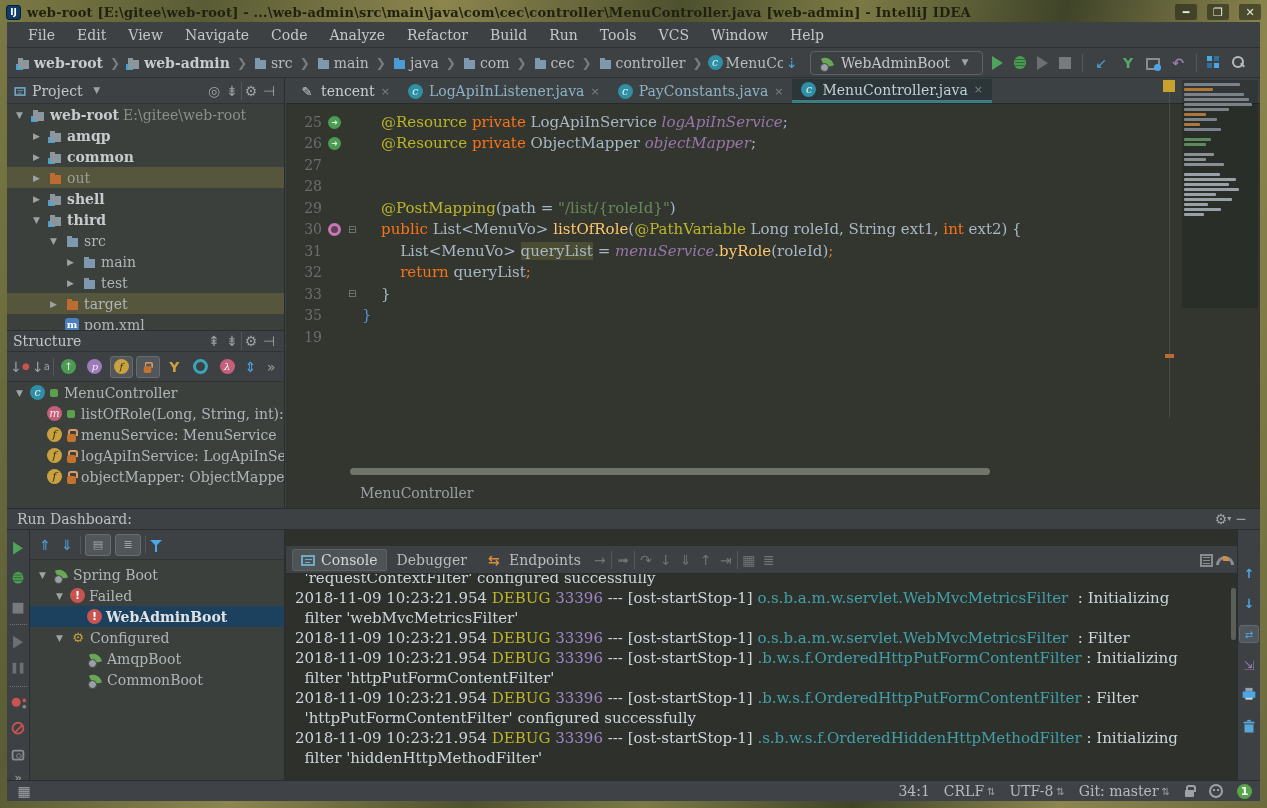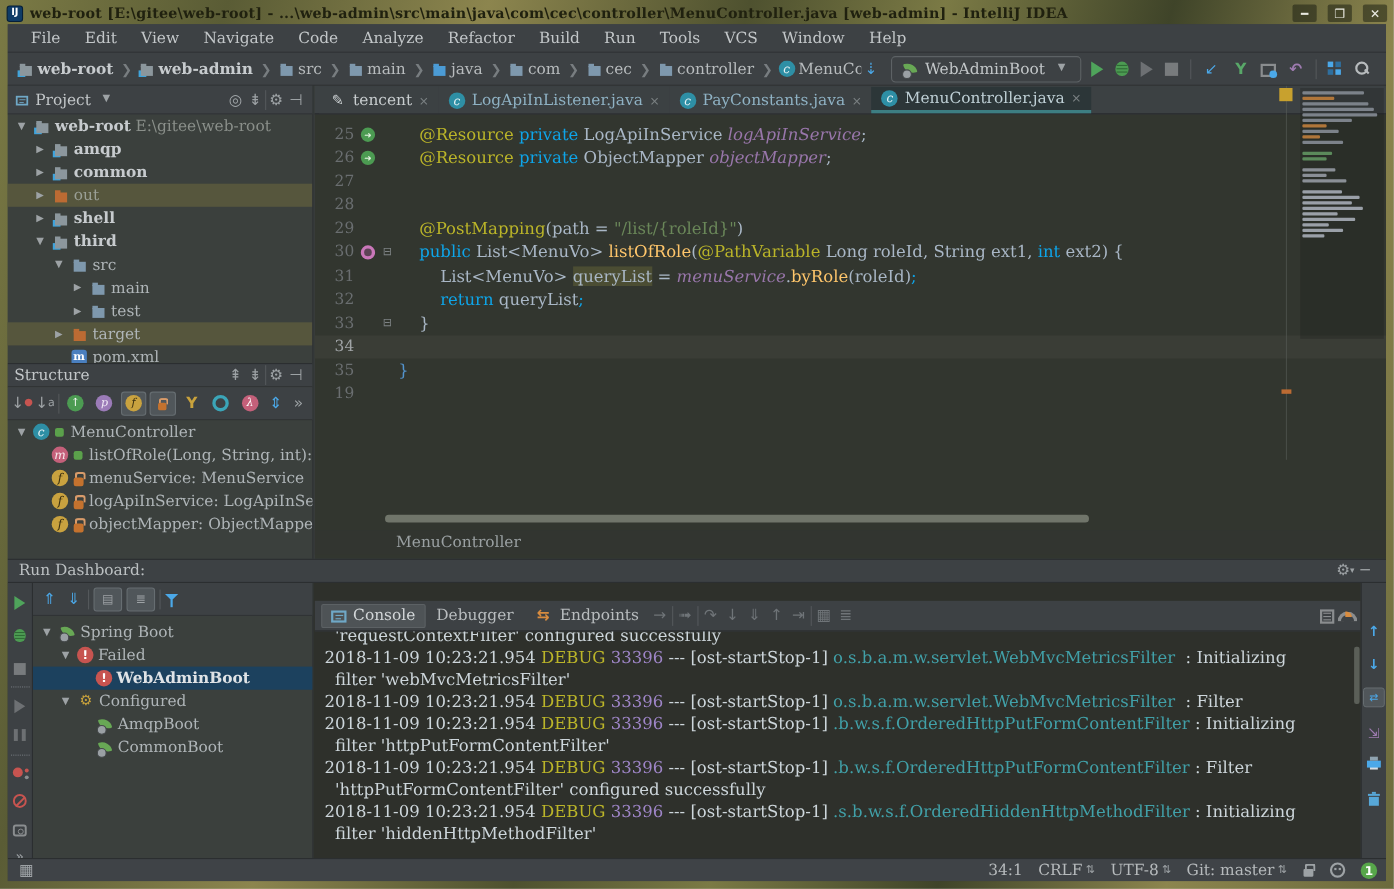--- a/index.html
+++ b/index.html
@@ -110,21 +110,21 @@
   .tab .close{color:#7a8082;font-family:"DejaVu Sans",sans-serif;font-size:11px}
   .tab.first{color:#c8cdcf}
   .tab.active{background:#2c3638;border-bottom:3px solid #3D7E82;color:#bfd0d6}
   .codearea{position:absolute;left:0;top:26px;width:100%;height:364px;overflow:hidden;padding-top:7px}
   .cl{height:21.5px;display:flex;align-items:center;font-size:15px;white-space:pre}
   .cl.caret{background:#3a3d36}
   .g-num{width:42px;text-align:right;color:#6a6e70;font-size:14px;flex:none;padding-right:6px}
   .g-ico{width:20px;flex:none;display:flex;align-items:center}
   .g-fold{width:14px;flex:none;color:#7d8284;font-family:"DejaVu Sans",sans-serif;font-size:10px}
   .code{flex:1;overflow:hidden}
-  .tk-pl{color:#A9B7C6}.tk-kw{color:#0ea5e9}.tk-ann{color:#BBB529}.tk-str{color:#6A8759}
+  .tk-pl{color:#A9B7C6}.tk-kw{color:#f97316}.tk-ann{color:#BBB529}.tk-str{color:#6A8759}
   .tk-fld{color:#9876AA;font-style:italic}.tk-mth{color:#FFC66B}.tk-blu{color:#5394CE}
   .tk-hl{color:#A9B7C6;background:#4b4d33}
   .minimap{position:absolute;right:2px;top:2px;width:76px;height:228px;background:rgba(20,22,20,.25);padding:3px 2px}
   .mmrow{height:3px;margin-bottom:2px;border-radius:1px}
   .stripe-warn{position:absolute;right:85px;top:2px;width:12px;height:12px;background:#C8A12E}
   .stripe-line{position:absolute;right:90px;top:0;width:1px;height:340px;background:rgba(90,95,90,.55)}
   .stripe-mark{position:absolute;right:86px;top:276px;width:9px;height:4px;background:#BC6B33}
   .hscroll{position:absolute;left:64px;top:390px;width:640px;height:7px;background:#70756a;border-radius:4px}
   .ed-crumb{position:absolute;left:0;top:404px;width:100%;height:22px;display:flex;align-items:center;padding-left:74px;color:#9aa0a2;font-size:14px;background:rgba(50,54,50,.6)}
   
@@ -429,21 +429,20 @@
     <div class="codearea" id="codearea">
         <div class="cl"><span class="g-num">25</span><span class="g-ico"><span class="ic ic-gutterbean"></span></span><span class="g-fold"></span><span class="code"><span class="tk-pl">    </span><span class="tk-ann">@Resource</span><span class="tk-pl"> </span><span class="tk-kw">private</span><span class="tk-pl"> LogApiInService </span><span class="tk-fld">logApiInService</span><span class="tk-pl">;</span></span></div>
         <div class="cl"><span class="g-num">26</span><span class="g-ico"><span class="ic ic-gutterbean"></span></span><span class="g-fold"></span><span class="code"><span class="tk-pl">    </span><span class="tk-ann">@Resource</span><span class="tk-pl"> </span><span class="tk-kw">private</span><span class="tk-pl"> ObjectMapper </span><span class="tk-fld">objectMapper</span><span class="tk-pl">;</span></span></div>
         <div class="cl"><span class="g-num">27</span><span class="g-ico"></span><span class="g-fold"></span><span class="code"></span></div>
         <div class="cl"><span class="g-num">28</span><span class="g-ico"></span><span class="g-fold"></span><span class="code"></span></div>
         <div class="cl"><span class="g-num">29</span><span class="g-ico"></span><span class="g-fold"></span><span class="code"><span class="tk-pl">    </span><span class="tk-ann">@PostMapping</span><span class="tk-pl">(</span><span class="tk-pl">path</span><span class="tk-pl"> = </span><span class="tk-str">"/list/{roleId}"</span><span class="tk-pl">)</span></span></div>
         <div class="cl"><span class="g-num">30</span><span class="g-ico"><span class="ic ic-mapping"></span></span><span class="g-fold">⊟</span><span class="code"><span class="tk-pl">    </span><span class="tk-kw">public</span><span class="tk-pl"> List&lt;MenuVo&gt; </span><span class="tk-mth">listOfRole</span><span class="tk-pl">(</span><span class="tk-ann">@PathVariable</span><span class="tk-pl"> Long roleId</span><span class="tk-pl">, String ext1, </span><span class="tk-kw">int</span><span class="tk-pl"> ext2) {</span></span></div>
         <div class="cl"><span class="g-num">31</span><span class="g-ico"></span><span class="g-fold"></span><span class="code"><span class="tk-pl">        </span><span class="tk-pl">List&lt;MenuVo&gt; </span><span class="tk-hl">queryList</span><span class="tk-pl"> = </span><span class="tk-fld">menuService</span><span class="tk-pl">.</span><span class="tk-mth">byRole</span><span class="tk-pl">(</span><span class="tk-pl">roleId</span><span class="tk-pl">)</span><span class="tk-kw">;</span></span></div>
         <div class="cl"><span class="g-num">32</span><span class="g-ico"></span><span class="g-fold"></span><span class="code"><span class="tk-pl">        </span><span class="tk-kw">return</span><span class="tk-pl"> queryList</span><span class="tk-kw">;</span></span></div>
         <div class="cl"><span class="g-num">33</span><span class="g-ico"></span><span class="g-fold">⊟</span><span class="code"><span class="tk-pl">    }</span></span></div>
-        <div class="cl caret"><span class="g-num" style="color: rgb(160, 164, 166);">34</span><span class="g-ico"></span><span class="g-fold"></span><span class="code"></span></div>
         <div class="cl"><span class="g-num">35</span><span class="g-ico"></span><span class="g-fold"></span><span class="code"><span class="tk-blu">}</span></span></div>
         <div class="cl"><span class="g-num">19</span><span class="g-ico"></span><span class="g-fold"></span><span class="code"></span></div>
       </div>
     <div class="minimap" id="minimap">
         <div class="mmrow" style="width: 78%; background: rgb(124, 130, 138);"></div>
         <div class="mmrow" style="width: 40%; background: rgb(176, 118, 58);"></div>
         <div class="mmrow" style="width: 84%; background: rgb(124, 130, 138);"></div>
         <div class="mmrow" style="width: 90%; background: rgb(124, 130, 138);"></div>
         <div class="mmrow" style="width: 95%; background: rgb(124, 130, 138);"></div>
         <div class="mmrow" style="width: 62%; background: rgb(124, 130, 138);"></div>

